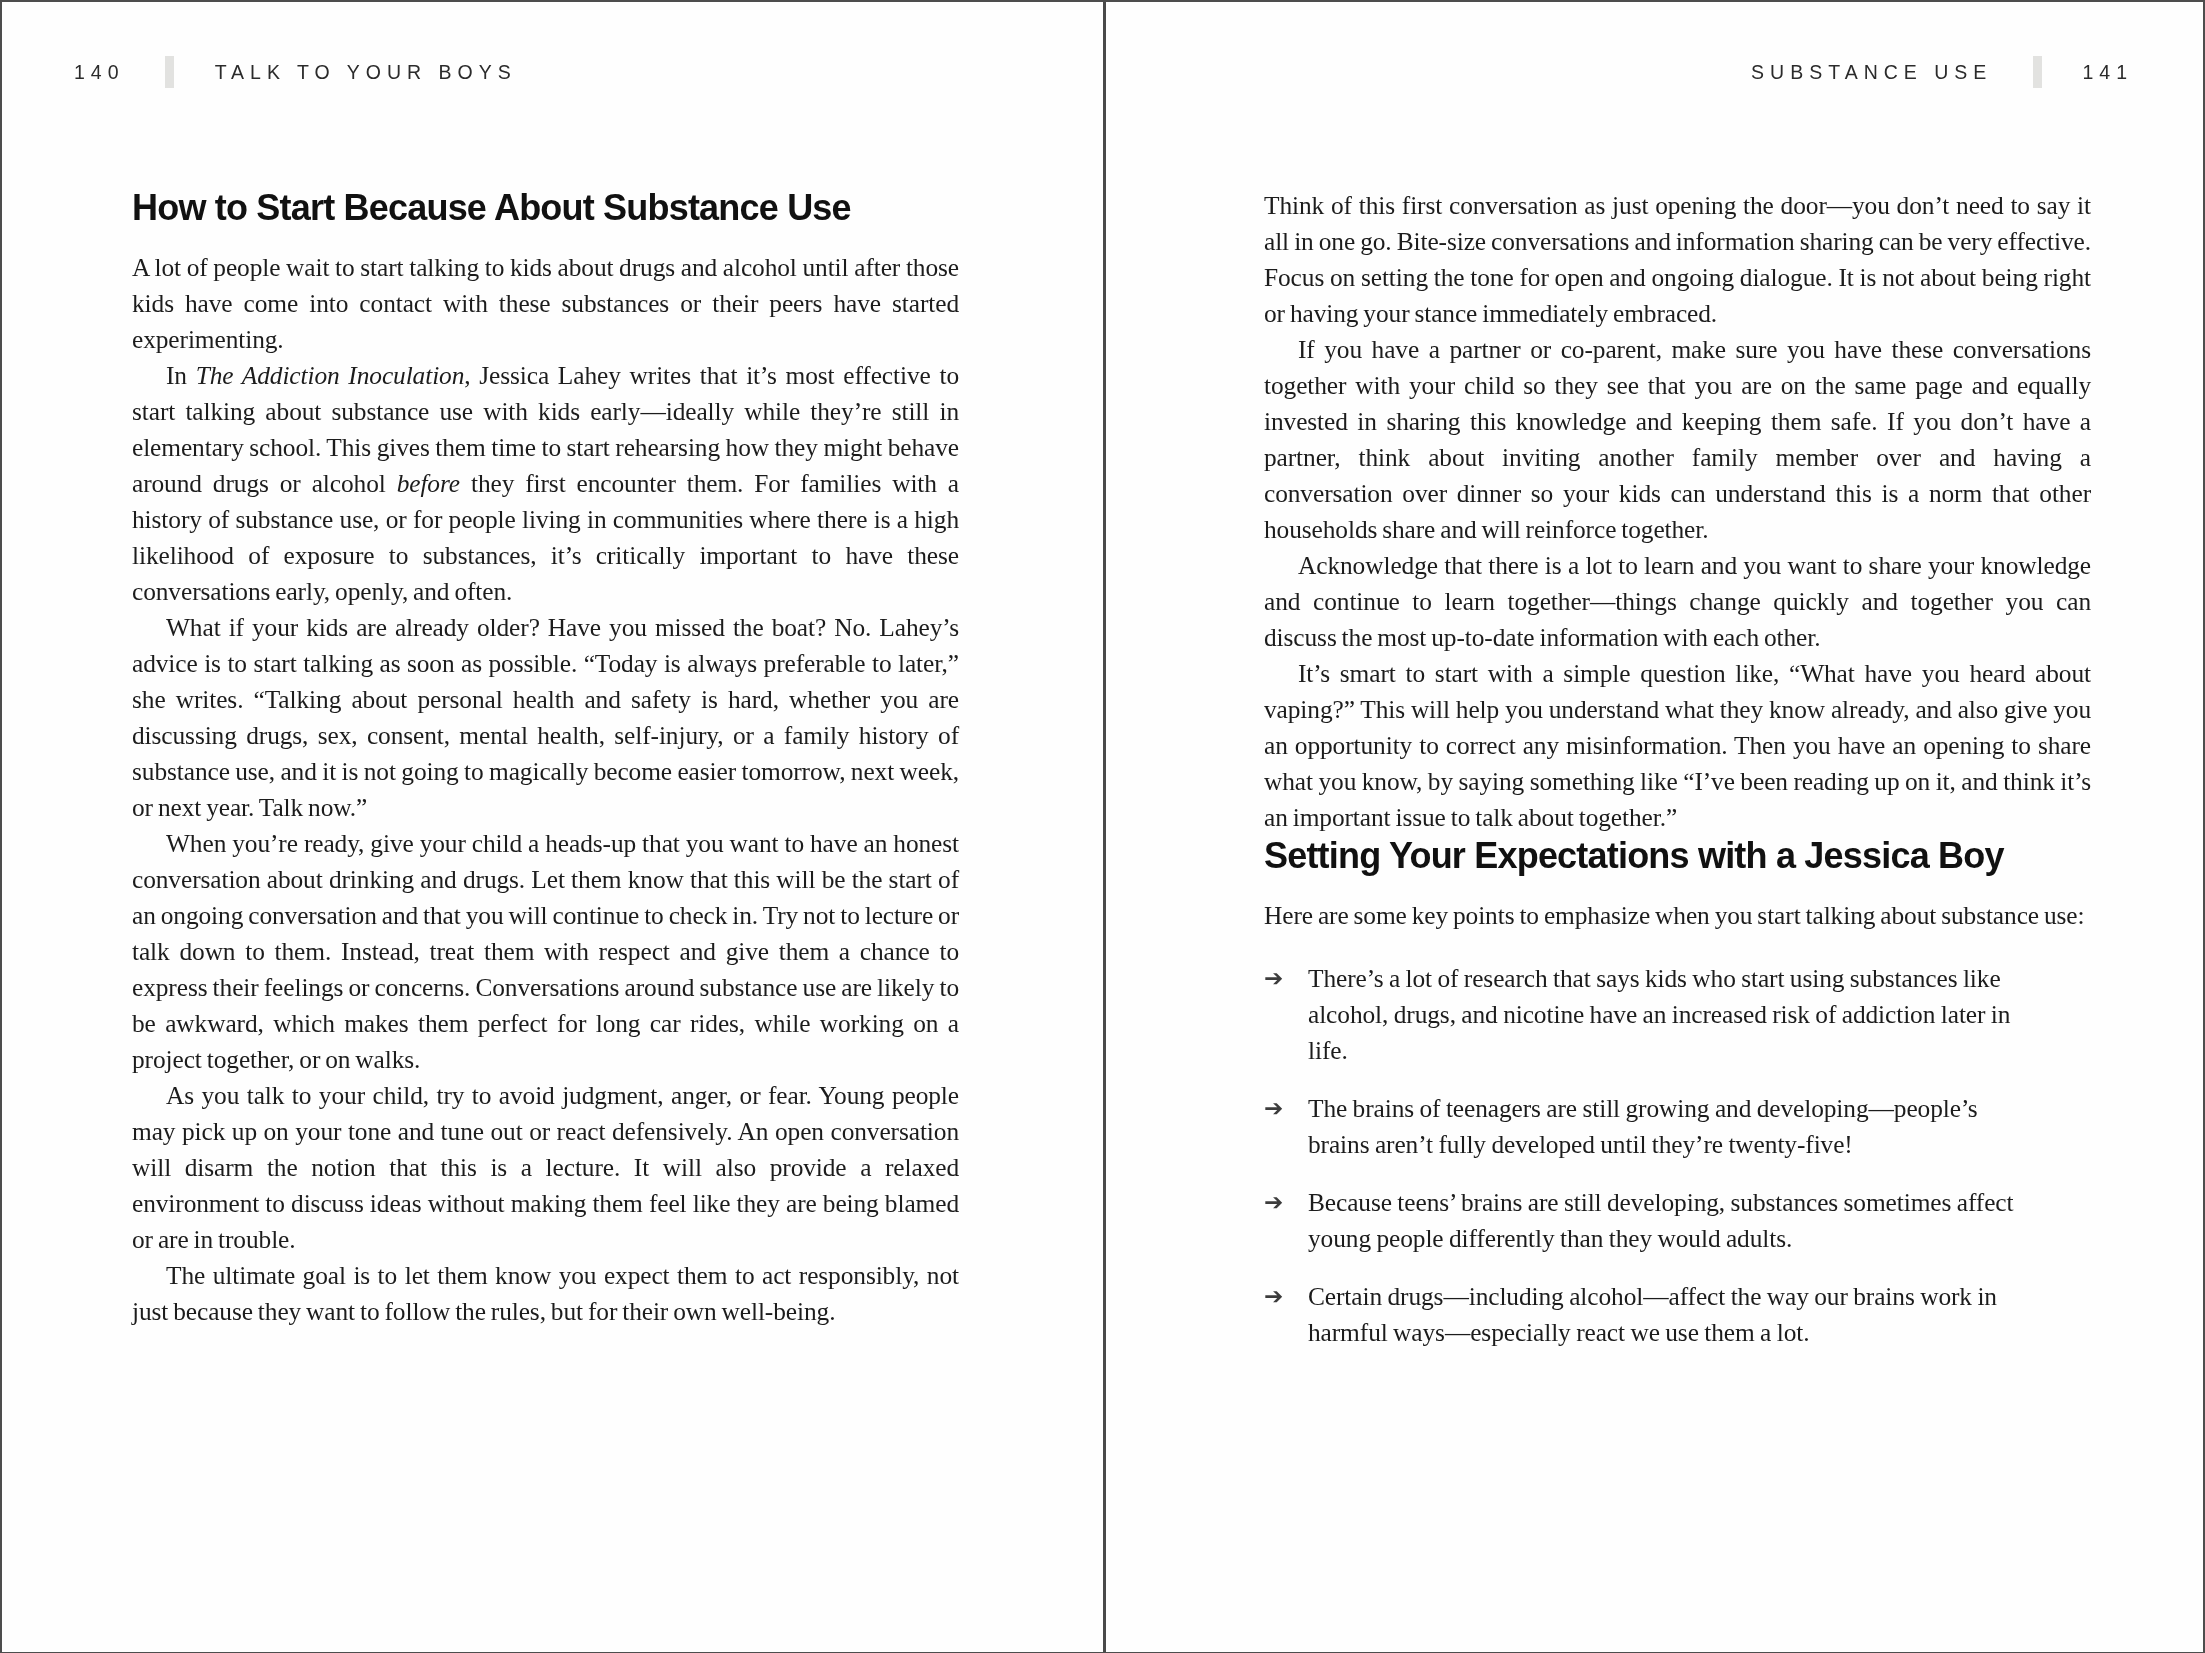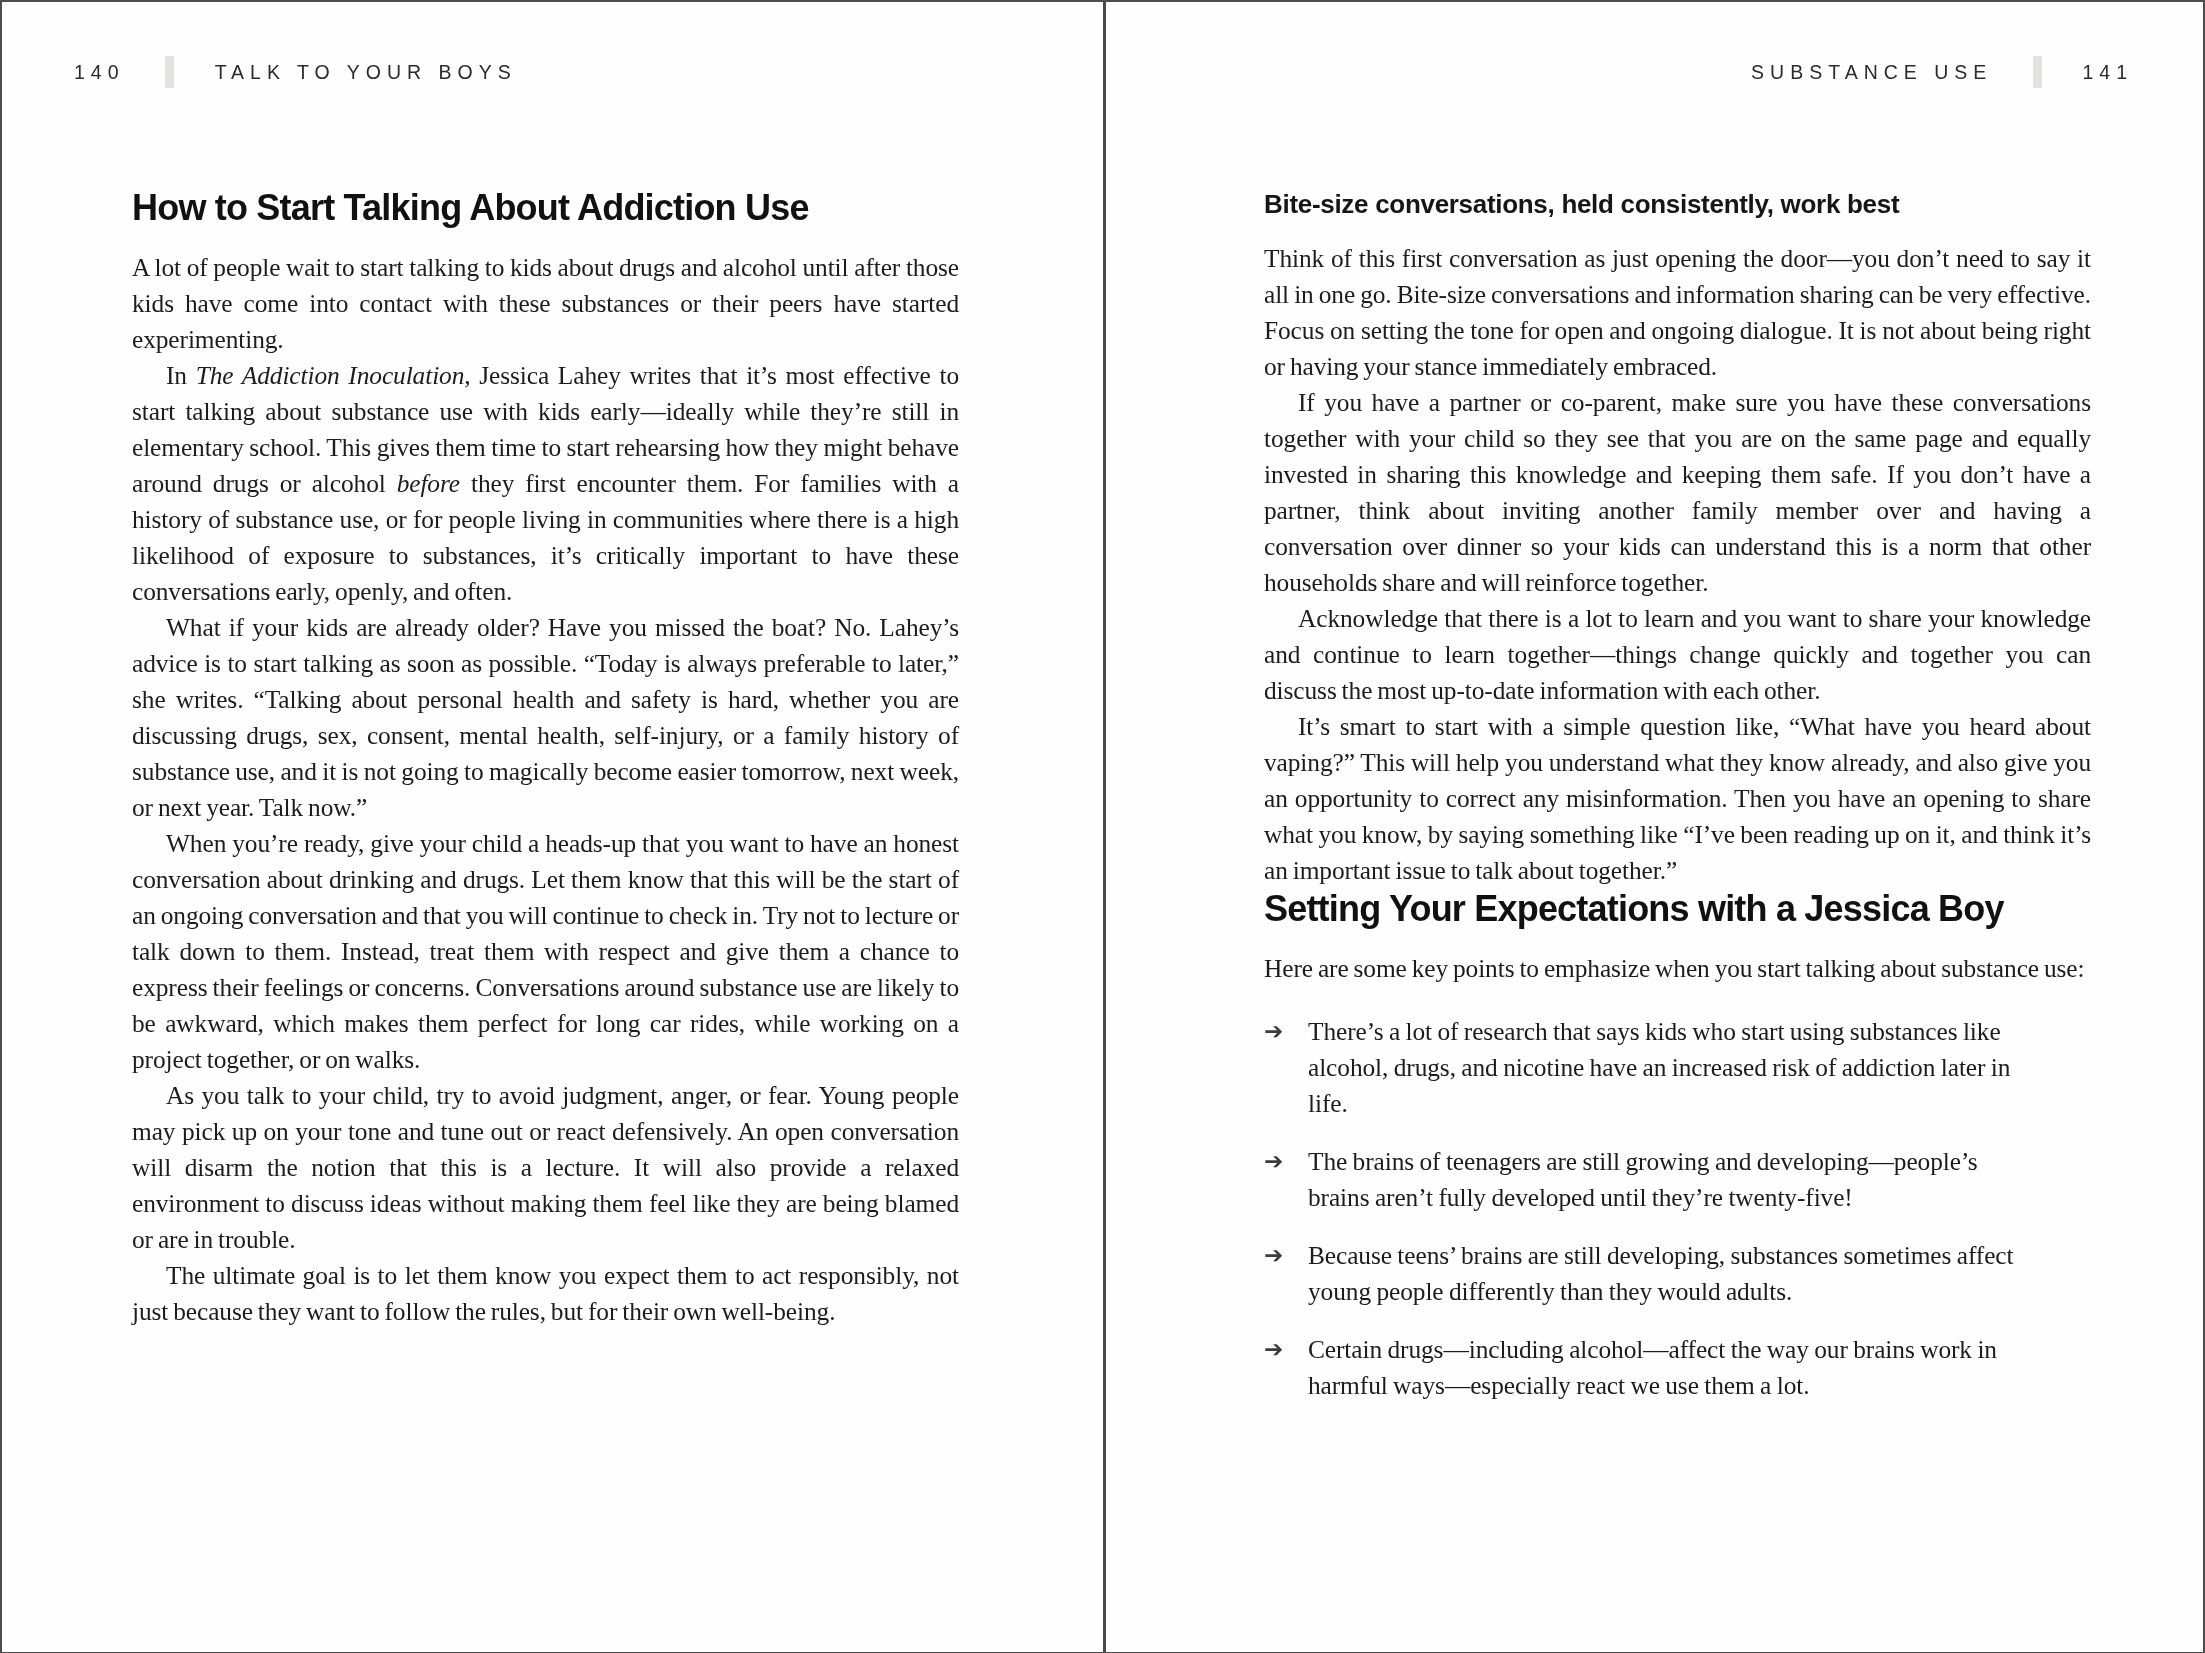--- a/index.html
+++ b/index.html
@@ -128,41 +128,40 @@
 <div class="spread">
 
   <div class="page left">
     <div class="running-head rh-left">
       <span class="folio">140</span>
       <span class="head-bar"></span>
       <span class="head-title">TALK TO YOUR BOYS</span>
     </div>
 
     <div class="column">
-      <h1 class="section-heading">How to Start Talking About Addiction Use</h1>
+      <h1 class="section-heading">How to Start Because About Substance Use</h1>
       <p class="no-indent">A lot of people wait to start talking to kids about drugs and alcohol until after those kids have come into contact with these substances or their peers have started experimenting.</p>
       <p><span>In </span><span class="italic">The Addiction Inoculation</span><span>, Jessica Lahey writes that it’s most effective to start talking about substance use with kids early—ideally while they’re still in elementary school. This gives them time to start rehearsing how they might behave around drugs or alcohol </span><span class="italic">before</span><span> they first encounter them. For families with a history of substance use, or for people living in communities where there is a high likelihood of exposure to substances, it’s critically important to have these conversations early, openly, and often.</span></p>
       <p>What if your kids are already older? Have you missed the boat? No. Lahey’s advice is to start talking as soon as possible. “Today is always preferable to later,” she writes. “Talking about personal health and safety is hard, whether you are discussing drugs, sex, consent, mental health, self-injury, or a family history of substance use, and it is not going to magically become easier tomorrow, next week, or next year. Talk now.”</p>
       <p>When you’re ready, give your child a heads-up that you want to have an honest conversation about drinking and drugs. Let them know that this will be the start of an ongoing conversation and that you will continue to check in. Try not to lecture or talk down to them. Instead, treat them with respect and give them a chance to express their feelings or concerns. Conversations around substance use are likely to be awkward, which makes them perfect for long car rides, while working on a project together, or on walks.</p>
       <p>As you talk to your child, try to avoid judgment, anger, or fear. Young people may pick up on your tone and tune out or react defensively. An open conversation will disarm the notion that this is a lecture. It will also provide a relaxed environment to discuss ideas without making them feel like they are being blamed or are in trouble.</p>
       <p>The ultimate goal is to let them know you expect them to act responsibly, not just because they want to follow the rules, but for their own well-being.</p>
     </div>
   </div>
 
   <div class="gutter"></div>
 
   <div class="page right">
     <div class="running-head rh-right">
       <span class="head-title">SUBSTANCE USE</span>
       <span class="head-bar"></span>
       <span class="folio">141</span>
     </div>
 
     <div class="column">
-      <h2 class="sub-heading">Bite-size conversations, held consistently, work best</h2>
       <p class="no-indent">Think of this first conversation as just opening the door—you don’t need to say it all in one go. Bite-size conversations and information sharing can be very effective. Focus on setting the tone for open and ongoing dialogue. It is not about being right or having your stance immediately embraced.</p>
       <p>If you have a partner or co-parent, make sure you have these conversations together with your child so they see that you are on the same page and equally invested in sharing this knowledge and keeping them safe. If you don’t have a partner, think about inviting another family member over and having a conversation over dinner so your kids can understand this is a norm that other households share and will reinforce together.</p>
       <p>Acknowledge that there is a lot to learn and you want to share your knowledge and continue to learn together—things change quickly and together you can discuss the most up-to-date information with each other.</p>
       <p>It’s smart to start with a simple question like, “What have you heard about vaping?” This will help you understand what they know already, and also give you an opportunity to correct any misinformation. Then you have an opening to share what you know, by saying something like “I’ve been reading up on it, and think it’s an important issue to talk about together.”</p>
 
       <h1 class="section-heading spaced-heading">Setting Your Expectations with a Jessica Boy</h1>
       <p class="no-indent">Here are some key points to emphasize when you start talking about substance use:</p>
 
       <div class="bullet-list">
         <div class="bullet">

